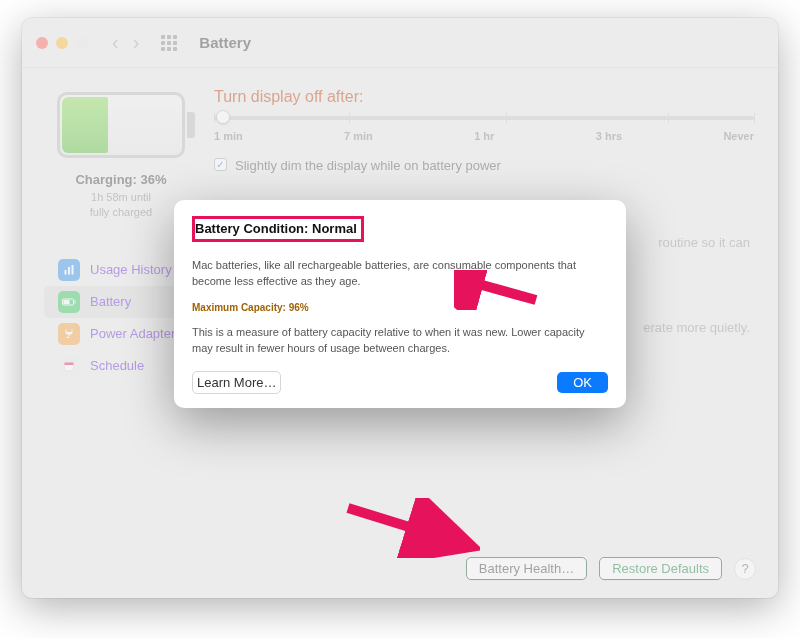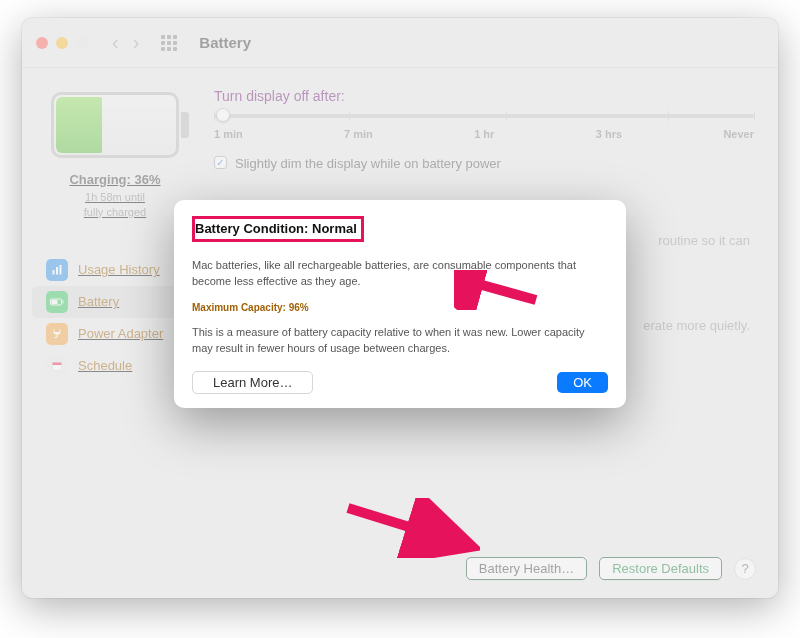--- a/index.html
+++ b/index.html
@@ -46,48 +46,48 @@
       background: #e0e0e0;
       border-radius: 5px;
       display: flex;
       align-items: center;
       padding: 0 8px;
       color: #888;
       font-size: 13px;
       gap: 6px;
     }
     .content { display: flex; height: calc(100% - 50px); }
-    .sidebar { width: 190px; padding: 18px 0 0 0; text-decoration: underline; }
+    .sidebar { width: 190px; padding: 18px 0 0 12px; }
     .battery-graphic {
       width: 128px; height: 66px; margin: 6px auto 14px;
       position: relative;
     }
     .batt-body {
       position: absolute; inset: 0;
       border: 3px solid #bdbdbd; border-radius: 10px;
       background: linear-gradient(#f4f4f4, #e8e8e8);
     }
     .batt-tip { position: absolute; right: -10px; top: 20px; width: 8px; height: 26px; background: #bdbdbd; border-radius: 0 3px 3px 0; }
     .batt-fill { position: absolute; left: 5px; top: 5px; bottom: 5px; width: 36%; background: linear-gradient(#8fe05a, #5cc13c); border-radius: 6px 2px 2px 6px; }
     .charge-text { text-align: center; font-size: 13px; color: #444; font-weight: 600; }
     .charge-sub { text-align: center; font-size: 11px; color: #888; margin-top: 3px; line-height: 1.35; }
     .side-list { margin-top: 34px; }
     .side-item {
       display: flex; align-items: center; gap: 10px;
       padding: 5px 14px; margin: 0 10px; border-radius: 5px;
-      font-size: 13px; color: #a16207;
+      font-size: 13px; color: #6d28d9;
     }
     .side-item.active { background: #dcdcdc; }
     .sicon { width: 22px; height: 22px; border-radius: 5px; display: flex; align-items: center; justify-content: center; color: #fff; font-size: 13px; }
     .sicon.blue { background: #2f8fed; }
     .sicon.green { background: #31c558; }
     .sicon.orange { background: #f5a33c; }
     .sicon.grey { background: #e9e9e9; color: #c36; }
     .main { flex: 1; padding: 20px 24px 12px 6px; color: #444; font-size: 13px; position: relative; }
-    .section-title { font-size: 14px; color: #701a75; }
+    .section-title { font-size: 16px; color: #c2410c; }
     .slider-wrap { margin-top: 10px; position: relative; width: 540px; }
     .track { height: 4px; background: #c8c8c8; border-radius: 3px; position: relative; }
     .tick { position: absolute; top: -3px; width: 1px; height: 10px; background: #c8c8c8; }
     .knob { position: absolute; top: -6px; width: 14px; height: 14px; background: #fff; border: 1px solid #bbb; border-radius: 50%; box-shadow: 0 1px 2px rgba(0,0,0,0.2); }
     .tick-labels { display: flex; justify-content: space-between; font-size: 11px; color: #888; margin-top: 10px; font-weight: bold; }
     .opt-row { margin-top: 16px; display: flex; gap: 8px; }
     .check { width: 13px; height: 13px; border: 1px solid #aaa; border-radius: 3px; background: #fff; display: inline-flex; align-items: center; justify-content: center; color: #3a7de0; font-size: 10px; }
     .opt-text { color: #555; }
     .faded-clip { color: #999; }
     .footer-btns {
@@ -115,21 +115,21 @@
       padding: 16px 18px 14px 18px;
     }
     .sheet h3 { font-size: 13px; font-weight: 700; color: #111; display: inline-block; }
     .cond-box { border: 3px solid #e7125c; padding: 0 4px 2px 0; display: inline-block; margin-bottom: 4px; }
     .sheet p { font-size: 11px; color: #555; line-height: 1.45; margin-top: 12px; }
     .cap-row { margin-top: 12px; display: flex; align-items: center; gap: 8px; }
     .cap-title { font-size: 10px; font-weight: 700; color: #a16207; }
     .sheet-btns { display: flex; justify-content: space-between; align-items: center; margin-top: 14px; }
     .learn-btn {
       background: #fff; border: 1px solid #d6d6d6; border-radius: 5px;
-      padding: 3px 20px; font-size: 13px; color: #333;
+      padding: 3px 4px; font-size: 13px; color: #333;
     }
     .ok-btn {
       background: #0a7bff; color: #fff; border: none; border-radius: 5px;
       padding: 3px 16px; font-size: 13px; font-weight: 500;
     }
 
     
     .arrow { position: absolute; z-index: 800; pointer-events: none; }
     .arrow svg { display: block; }
 

